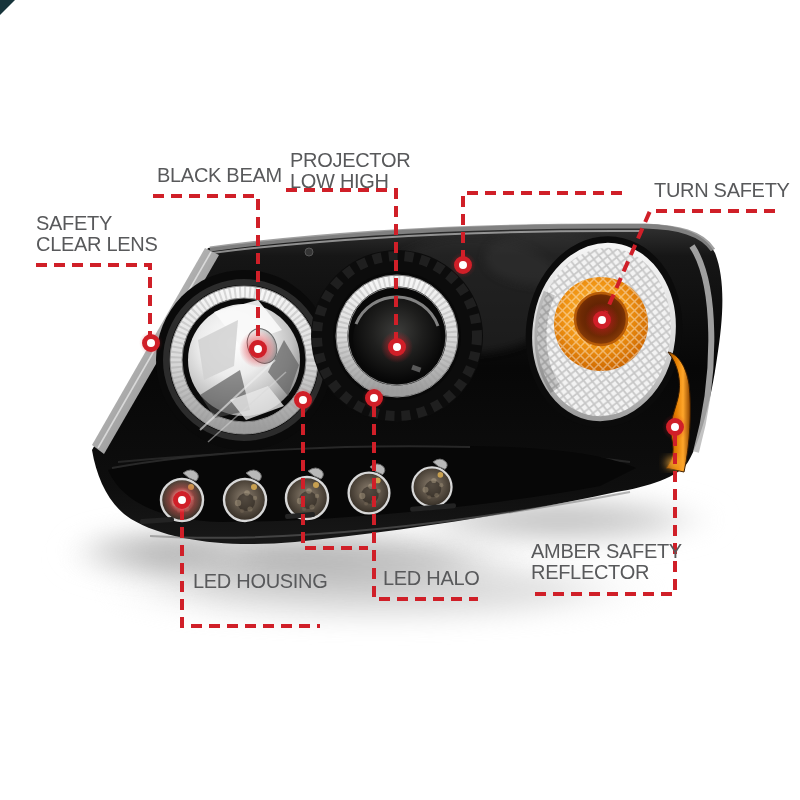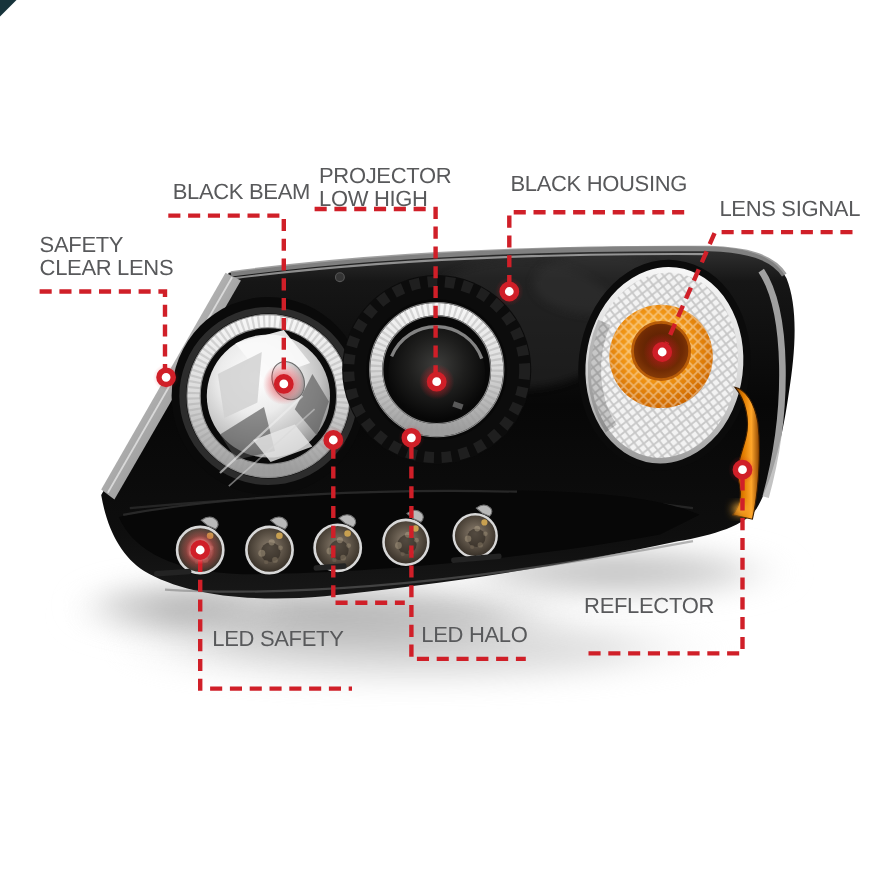--- a/index.html
+++ b/index.html
@@ -294,32 +294,29 @@
     <span class="ln">CLEAR LENS</span>
   </div>
   <div class="label" style="left:157px;top:165px">
     <span class="ln">BLACK BEAM</span>
 
   </div>
   <div class="label" style="left:290px;top:150px">
     <span class="ln">PROJECTOR</span>
     <span class="ln">LOW HIGH</span>
   </div>
-  <div class="label" style="left:464px;top:158px">
-    <span class="ln">BLACK HOUSING</span>
-
-  </div>
   <div class="label" style="left:654px;top:180px">
-    <span class="ln">LENS SIGNAL</span>
+    <span class="ln">TURN SAFETY</span>
 
   </div>
   <div class="label" style="left:193px;top:571px">
-    <span class="ln">LED SAFETY</span>
+    <span class="ln">LED HOUSING</span>
   </div>
   <div class="label" style="left:383px;top:568px">
     <span class="ln">LED HALO</span>
 
   </div>
   <div class="label" style="left:531px;top:541px">
+    <span class="ln">AMBER SAFETY</span>
     <span class="ln">REFLECTOR</span>
   </div>
 
 </div>
 
 </body></html>

